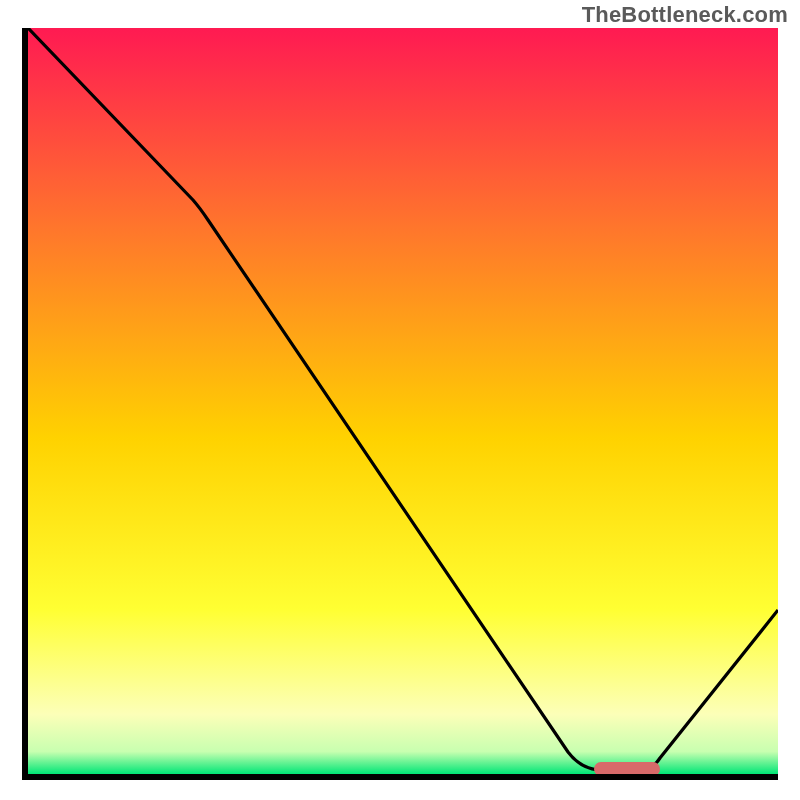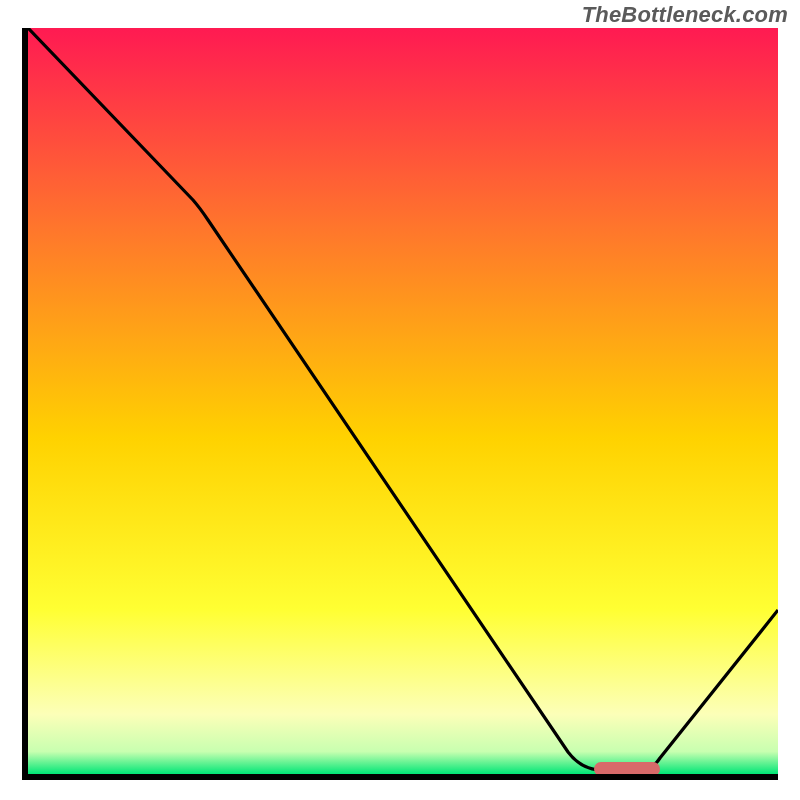--- a/index.html
+++ b/index.html
@@ -17,21 +17,20 @@
   }
   .watermark {
     position: absolute;
     top: 2px;
     right: 12px;
     font-size: 22px;
     font-weight: 600;
     color: #5a5a5a;
     letter-spacing: 0.2px;
     z-index: 20;
-    font-style: italic;
   }
   .plot-frame {
     position: absolute;
     left: 22px;
     top: 28px;
     width: 756px;
     height: 752px;
     border-left: 6px solid #000;
     border-bottom: 6px solid #000;
     box-sizing: border-box;

